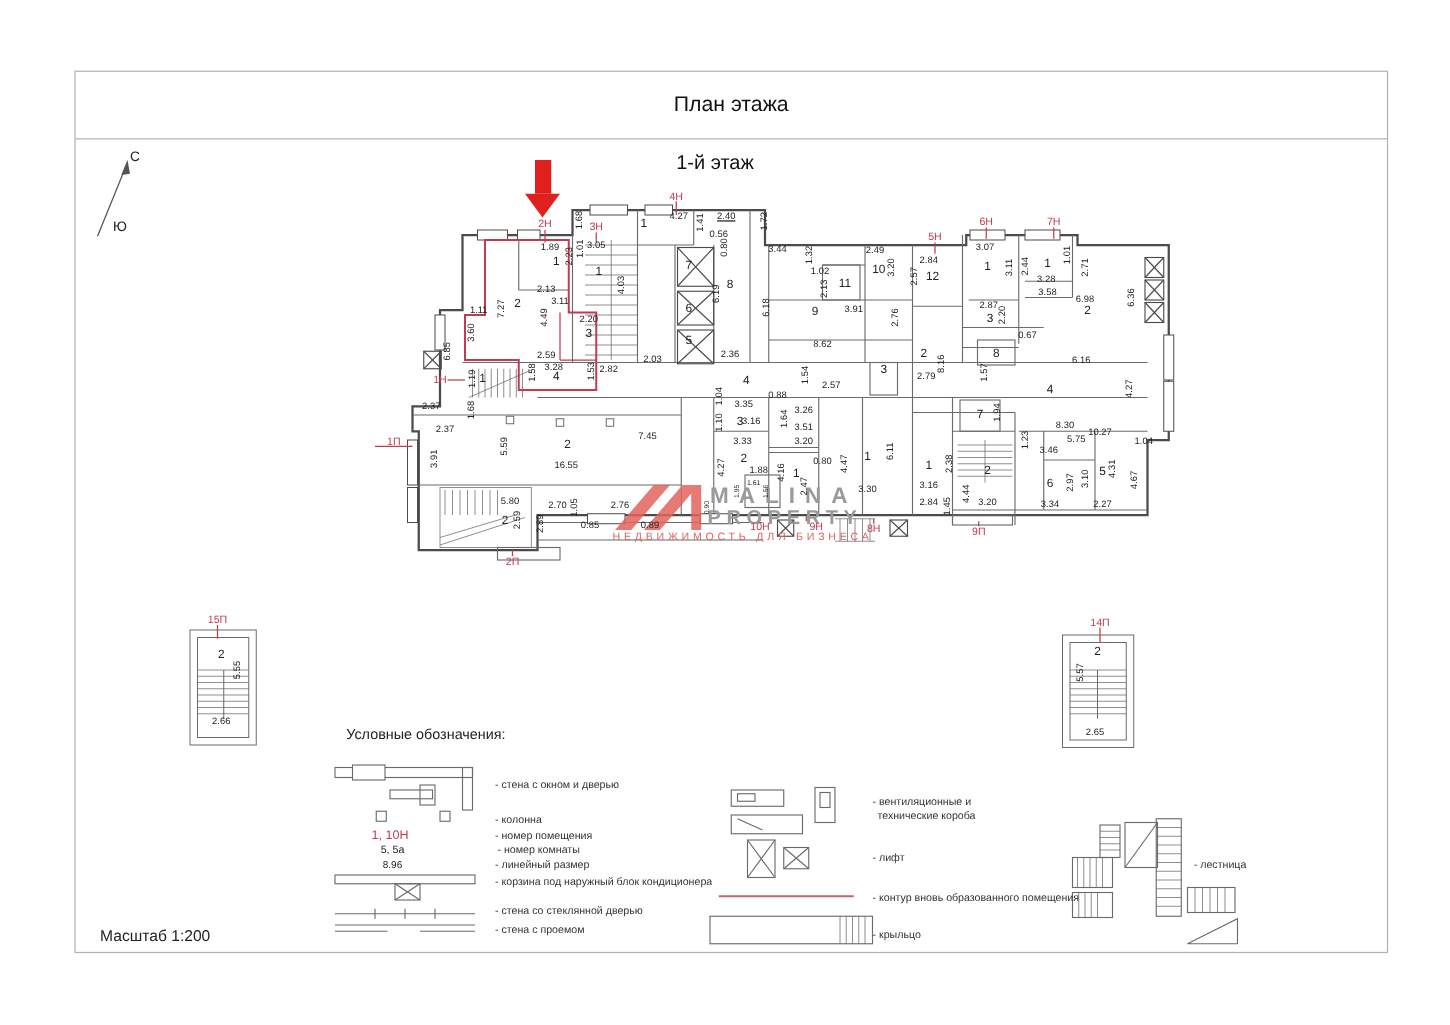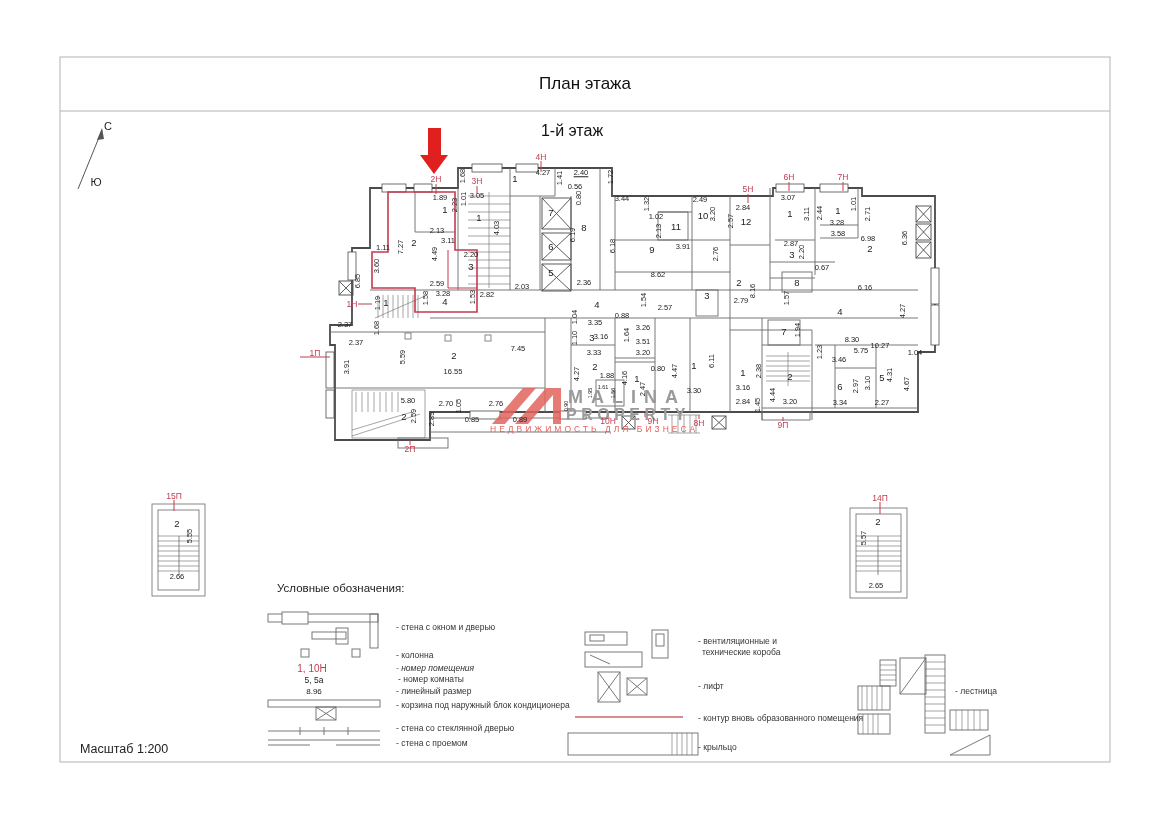--- a/index.html
+++ b/index.html
@@ -470,21 +470,21 @@
       <span class="lbl dim v" style="left: 907px; top: 384px;">4.67</span>
       <span class="lbl dim v" style="left: 798px; top: 330px;">1.94</span>
       <span class="lbl dim v" style="left: 190px; top: 536px;">5.55</span>
       <span class="lbl dim v" style="left: 864px; top: 538px;">5.57</span>
       <span class="lbl tinyl" style="left: 603px; top: 388px;">1.61</span>
       <span class="lbl tinyl v" style="left: 591px; top: 393px;">1.95</span>
       <span class="lbl tinyl v" style="left: 614px; top: 393px;">1.56</span>
       <span class="lbl tinyl v" style="left: 567px; top: 406px;">0.90</span>
       <span class="leg" style="left: 396px; top: 627px;">- стена с  окном и дверью</span>
       <span class="leg" style="left: 396px; top: 655px;">- колонна</span>
-      <span class="leg" style="left: 396px; top: 668px; font-style: italic;">- номер помещения</span>
+      <span class="leg" style="left: 396px; top: 668px;">- номер помещения</span>
       <span class="leg" style="left: 398px; top: 679px;">- номер  комнаты</span>
       <span class="leg" style="left: 396px; top: 691px;">- линейный размер</span>
       <span class="leg" style="left: 396px; top: 705px;">- корзина под наружный блок кондиционера</span>
       <span class="leg" style="left: 396px; top: 728px;">- стена со стеклянной  дверью</span>
       <span class="leg" style="left: 396px; top: 743px;">- стена с  проемом</span>
       <span class="leg" style="left: 698px; top: 641px;">- вентиляционные и</span>
       <span class="leg" style="left: 702px; top: 652px;">технические короба</span>
       <span class="leg" style="left: 698px; top: 686px;">- лифт</span>
       <span class="leg" style="left: 698px; top: 718px;">- контур вновь образованного помещения</span>
       <span class="leg" style="left: 698px; top: 747px;">- крыльцо</span>

